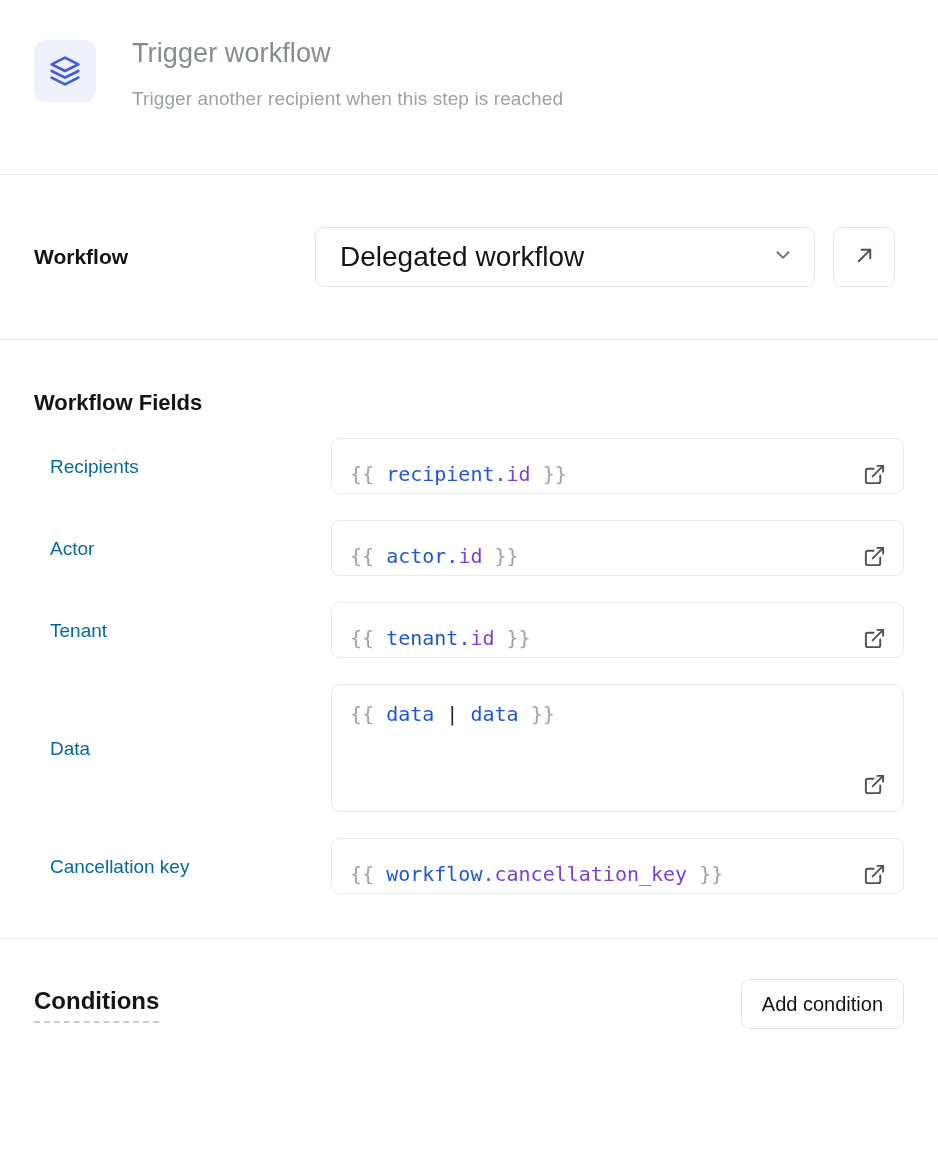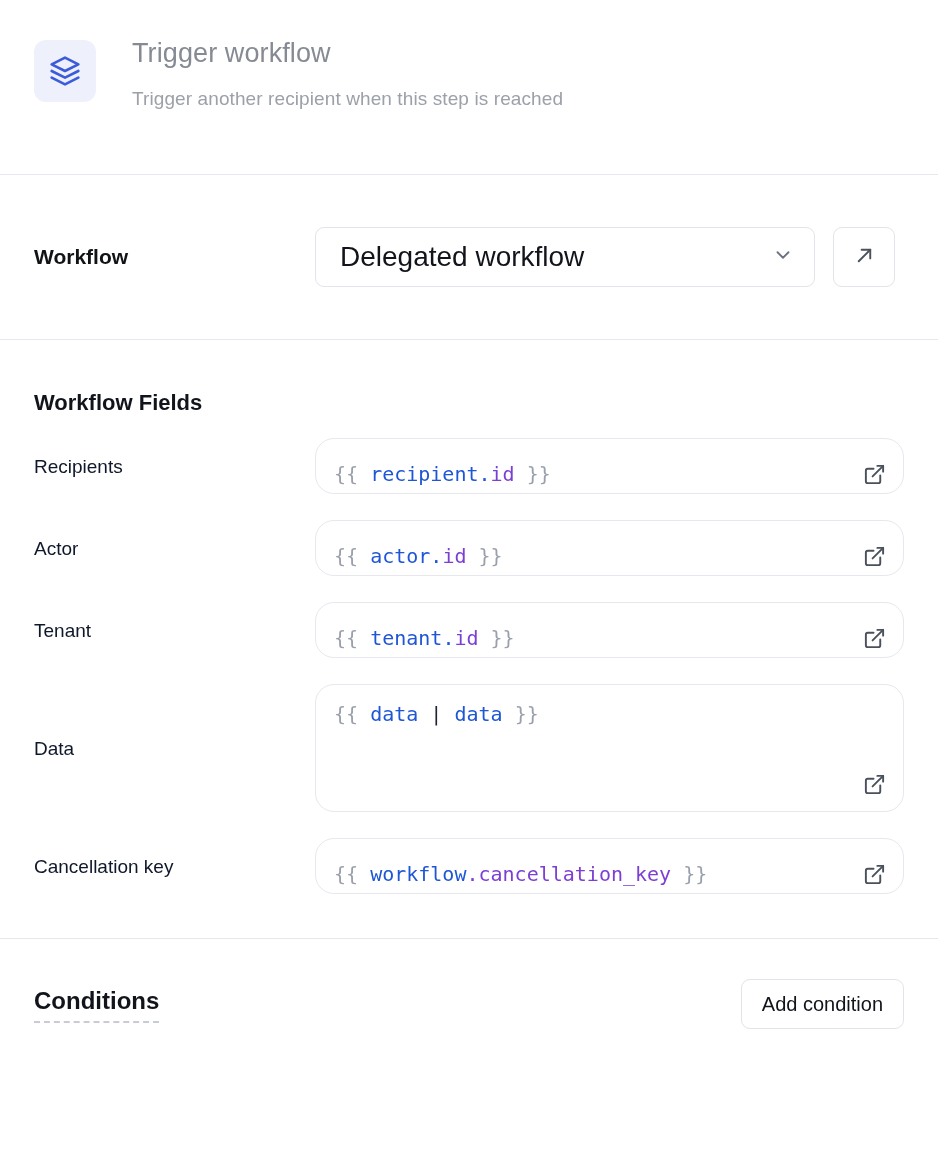--- a/index.html
+++ b/index.html
@@ -138,35 +138,36 @@
     display: flex;
     align-items: center;
     margin-bottom: 26px;
   }
   .field-row:last-child { margin-bottom: 0; }
 
   .field-row.tall { align-items: stretch; }
 
   .field-label {
     font-size: 19px;
-    color: #0f172a;
+    color: #0369a1;
     width: 281px;
     flex: 0 0 auto;
     padding-top: 2px;
+    margin-left: 16px;
   }
   .field-row.tall .field-label {
     display: flex;
     align-items: center;
   }
 
   .code-input {
     flex: 1 1 auto;
     min-height: 56px;
     border: 1px solid #e6e8ee;
-    border-radius: 19px;
+    border-radius: 9px;
     background: #ffffff;
     display: flex;
     align-items: center;
     padding: 16px 14px 0 18px;
     position: relative;
     cursor: text;
   }
 
   .code-input.area {
     min-height: 128px;

